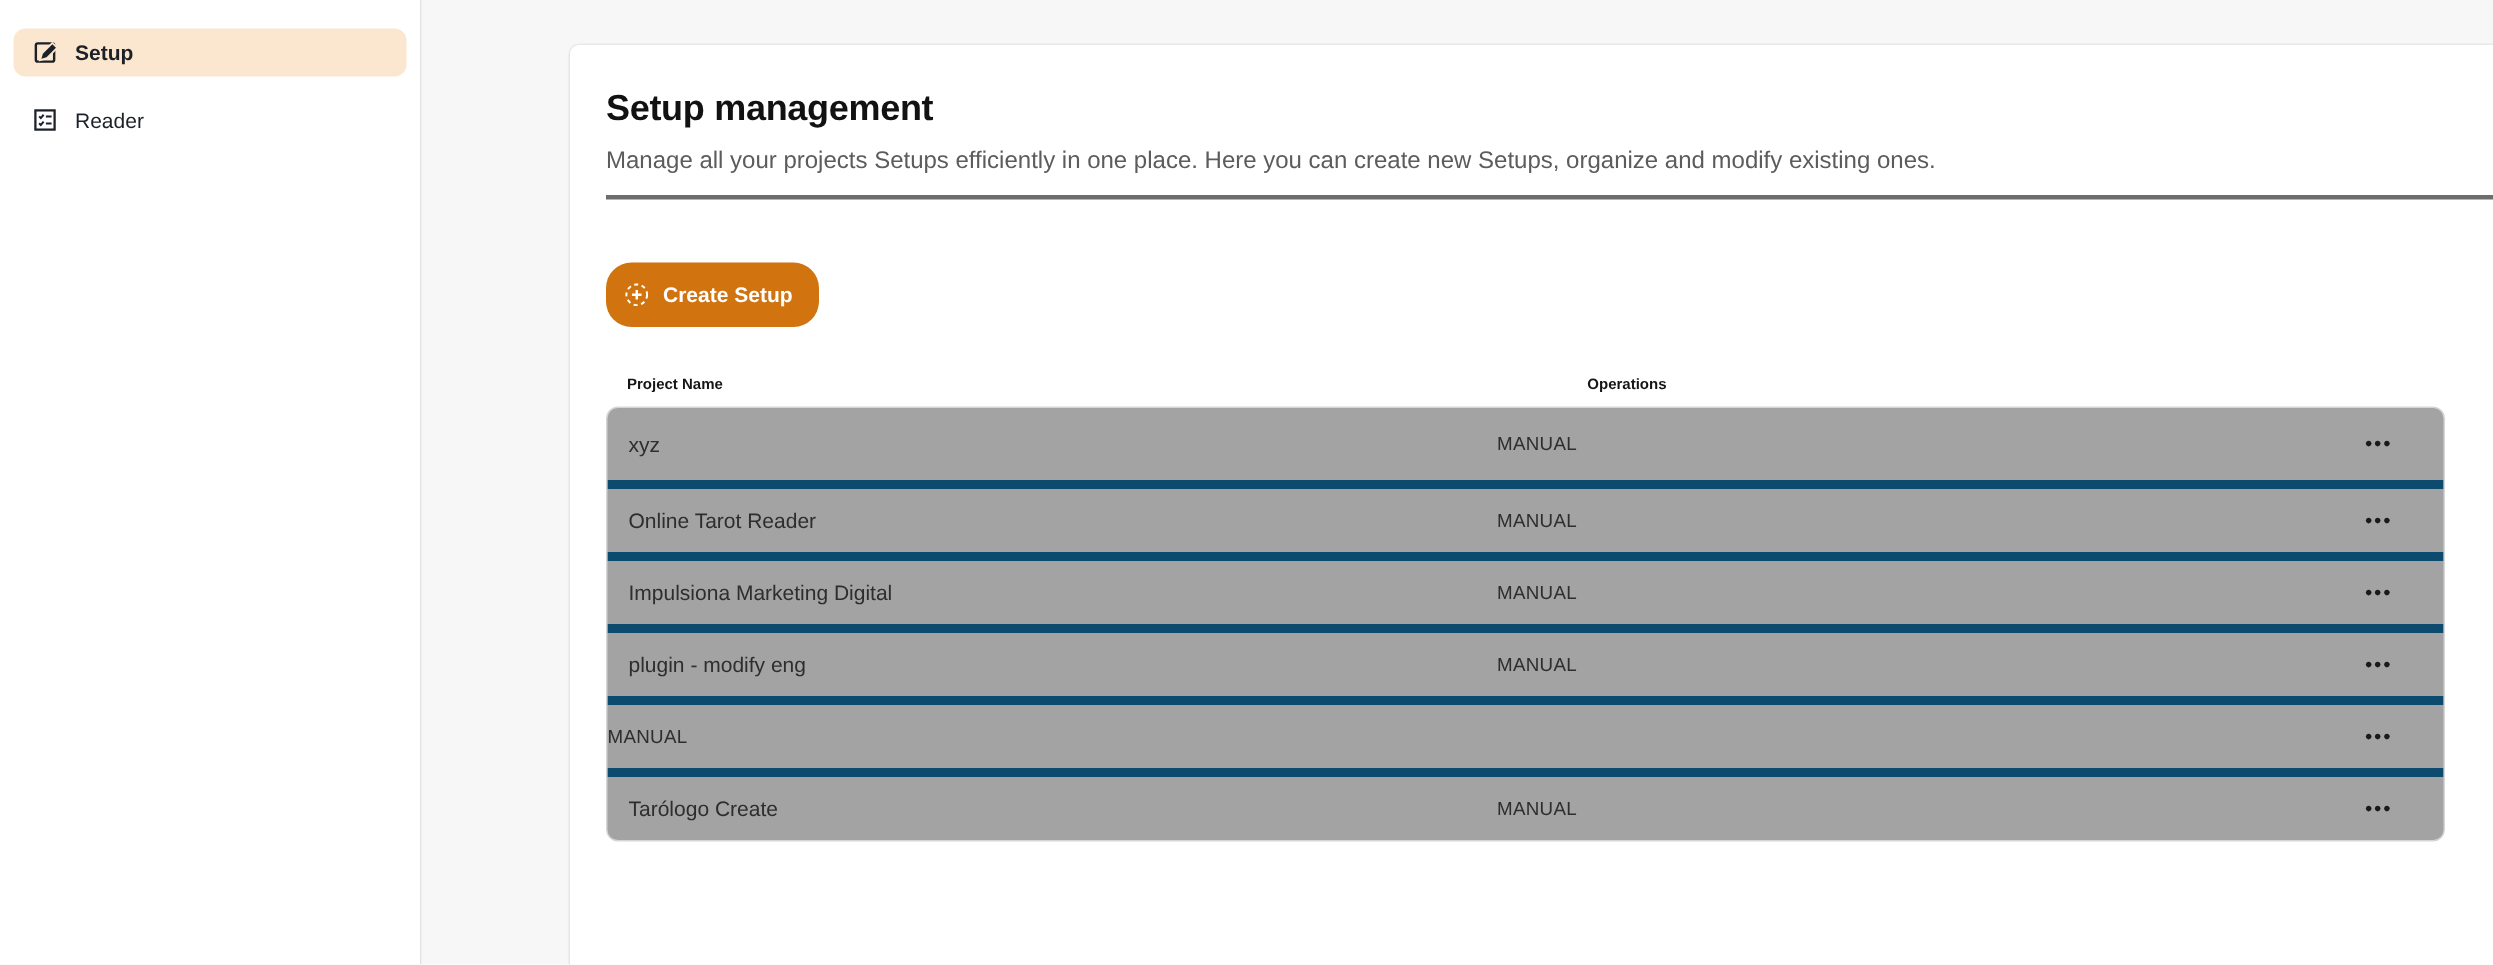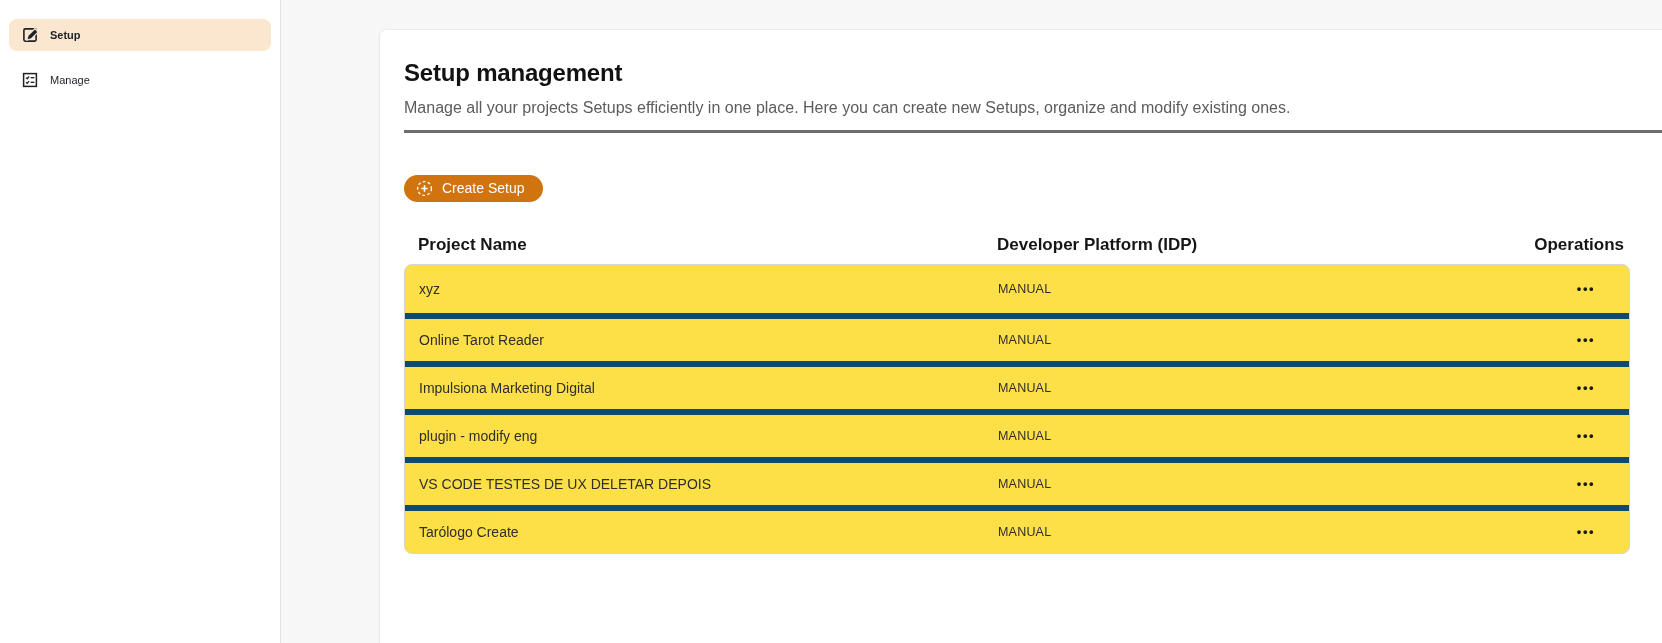--- a/index.html
+++ b/index.html
@@ -21,21 +21,21 @@
     border-right: 1px solid #e3e3e3;
     padding: 19px 9px 0 9px;
   }
   .side-item {
     display: flex;
     align-items: center;
     gap: 11px;
     height: 32px;
     padding-left: 12px;
     border-radius: 8px;
-    font-size: 11px;
+    font-size: 14px;
     margin-bottom: 13px;
     cursor: pointer;
     color: #1c2127;
   }
   .side-item.active {
     background: #fbe6cf;
     font-weight: bold;
   }
   .side-item .icn { width: 18px; height: 18px; flex: 0 0 auto; display: block; }
 
@@ -70,47 +70,47 @@
     width: 1306px;
     background: #6d6d6d;
     border: none;
   }
 
   .create-btn {
     margin-top: 42px;
     display: inline-flex;
     align-items: center;
     gap: 9px;
-    height: 27px;
+    height: 43px;
     padding: 0 18px 0 12px;
     background: #d1740f;
     color: #ffffff;
     font-family: "Liberation Sans", sans-serif;
     font-size: 14px;
-    font-weight: normal;
+    font-weight: bold;
     border: none;
     border-radius: 17px;
     cursor: pointer;
   }
   .create-btn .icn { width: 17px; height: 17px; display: block; }
 
   
   .table-wrap { margin-top: 33px; width: 1226px; }
   .thead {
     display: flex;
     align-items: flex-end;
     padding-bottom: 9px;
-    font-size: 17px;
+    font-size: 10px;
     font-weight: bold;
     color: #161616;
   }
   .tbody {
     border: 1px solid #d5d5d5;
     border-radius: 8px;
-    background: #fde047;
+    background: #a3a3a3;
     overflow: hidden;
   }
   .trow {
     display: flex;
     align-items: center;
     height: 48px;
     border-top: 6px solid #0c4a6e;
     font-size: 14px;
     color: #2e2e2e;
   }
@@ -145,41 +145,40 @@
     <span>Setup</span>
   </div>
   <div class="side-item">
     <svg class="icn" viewBox="0 0 18 18" aria-hidden="true">
       <rect x="2.6" y="2.6" width="12.8" height="12.8" fill="none" stroke="#1c2127" stroke-width="1.5"></rect>
       <path d="M5.1 6.6 L6.2 7.7 L8.1 5.5" fill="none" stroke="#1c2127" stroke-width="1.3"></path>
       <line x1="9.6" y1="6.7" x2="13.4" y2="6.7" stroke="#1c2127" stroke-width="1.3"></line>
       <path d="M5.1 11.2 L6.2 12.3 L8.1 10.1" fill="none" stroke="#1c2127" stroke-width="1.3"></path>
       <line x1="9.6" y1="11.3" x2="13.4" y2="11.3" stroke="#1c2127" stroke-width="1.3"></line>
     </svg>
-    <span>Manage</span>
+    <span>Reader</span>
   </div>
 </aside>
 
 <main class="card">
   <h1 class="page-title">Setup management</h1>
   <p class="page-subtitle">Manage all your projects Setups efficiently in one place. Here you can create new Setups, organize and modify existing ones.</p>
   <div class="title-divider"></div>
 
   <button class="create-btn">
     <svg class="icn" viewBox="0 0 17 17" aria-hidden="true">
       <circle cx="8.5" cy="8.5" r="6.9" fill="none" stroke="#ffffff" stroke-width="1.3" stroke-dasharray="2.7 2.4"></circle>
       <path d="M8.5 5.3 V11.7 M5.3 8.5 H11.7" stroke="#ffffff" stroke-width="1.6"></path>
     </svg>
     <span>Create Setup</span>
   </button>
 
   <div class="table-wrap">
     <div class="thead">
       <div class="col-name">Project Name</div>
-      <div class="col-idp">Developer Platform (IDP)</div>
       <div class="col-ops">Operations</div>
     </div>
 
     <div class="tbody">
 
       <div class="trow">
         <div class="col-name">xyz</div>
         <div class="col-idp">MANUAL</div>
         <div class="col-ops"><button class="row-actions"><span>•••</span></button></div>
       </div>
@@ -196,21 +195,20 @@
         <div class="col-ops"><button class="row-actions"><span>•••</span></button></div>
       </div>
 
       <div class="trow">
         <div class="col-name">plugin - modify eng</div>
         <div class="col-idp">MANUAL</div>
         <div class="col-ops"><button class="row-actions"><span>•••</span></button></div>
       </div>
 
       <div class="trow">
-        <div class="col-name">VS CODE TESTES DE UX DELETAR DEPOIS</div>
         <div class="col-idp">MANUAL</div>
         <div class="col-ops"><button class="row-actions"><span>•••</span></button></div>
       </div>
 
       <div class="trow">
         <div class="col-name">Tarólogo Create</div>
         <div class="col-idp">MANUAL</div>
         <div class="col-ops"><button class="row-actions"><span>•••</span></button></div>
       </div>
 

